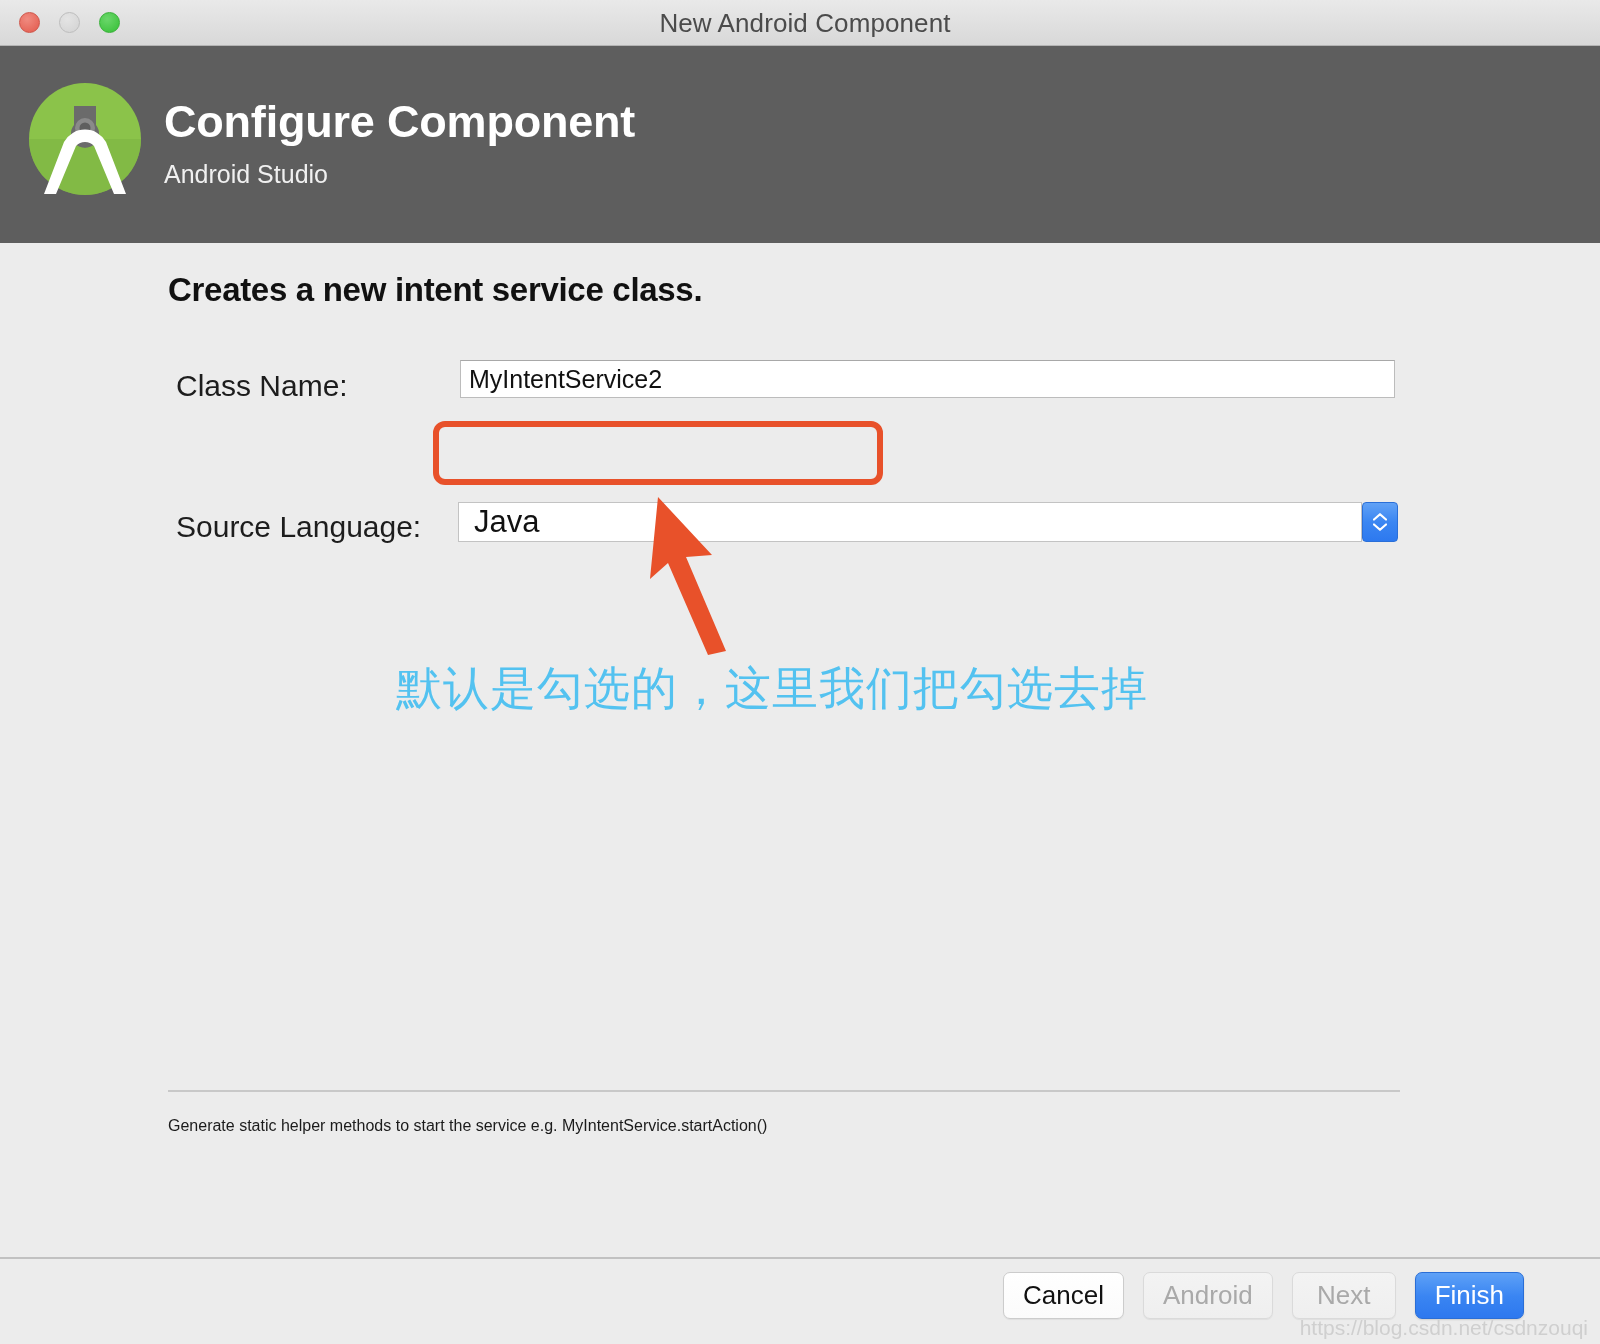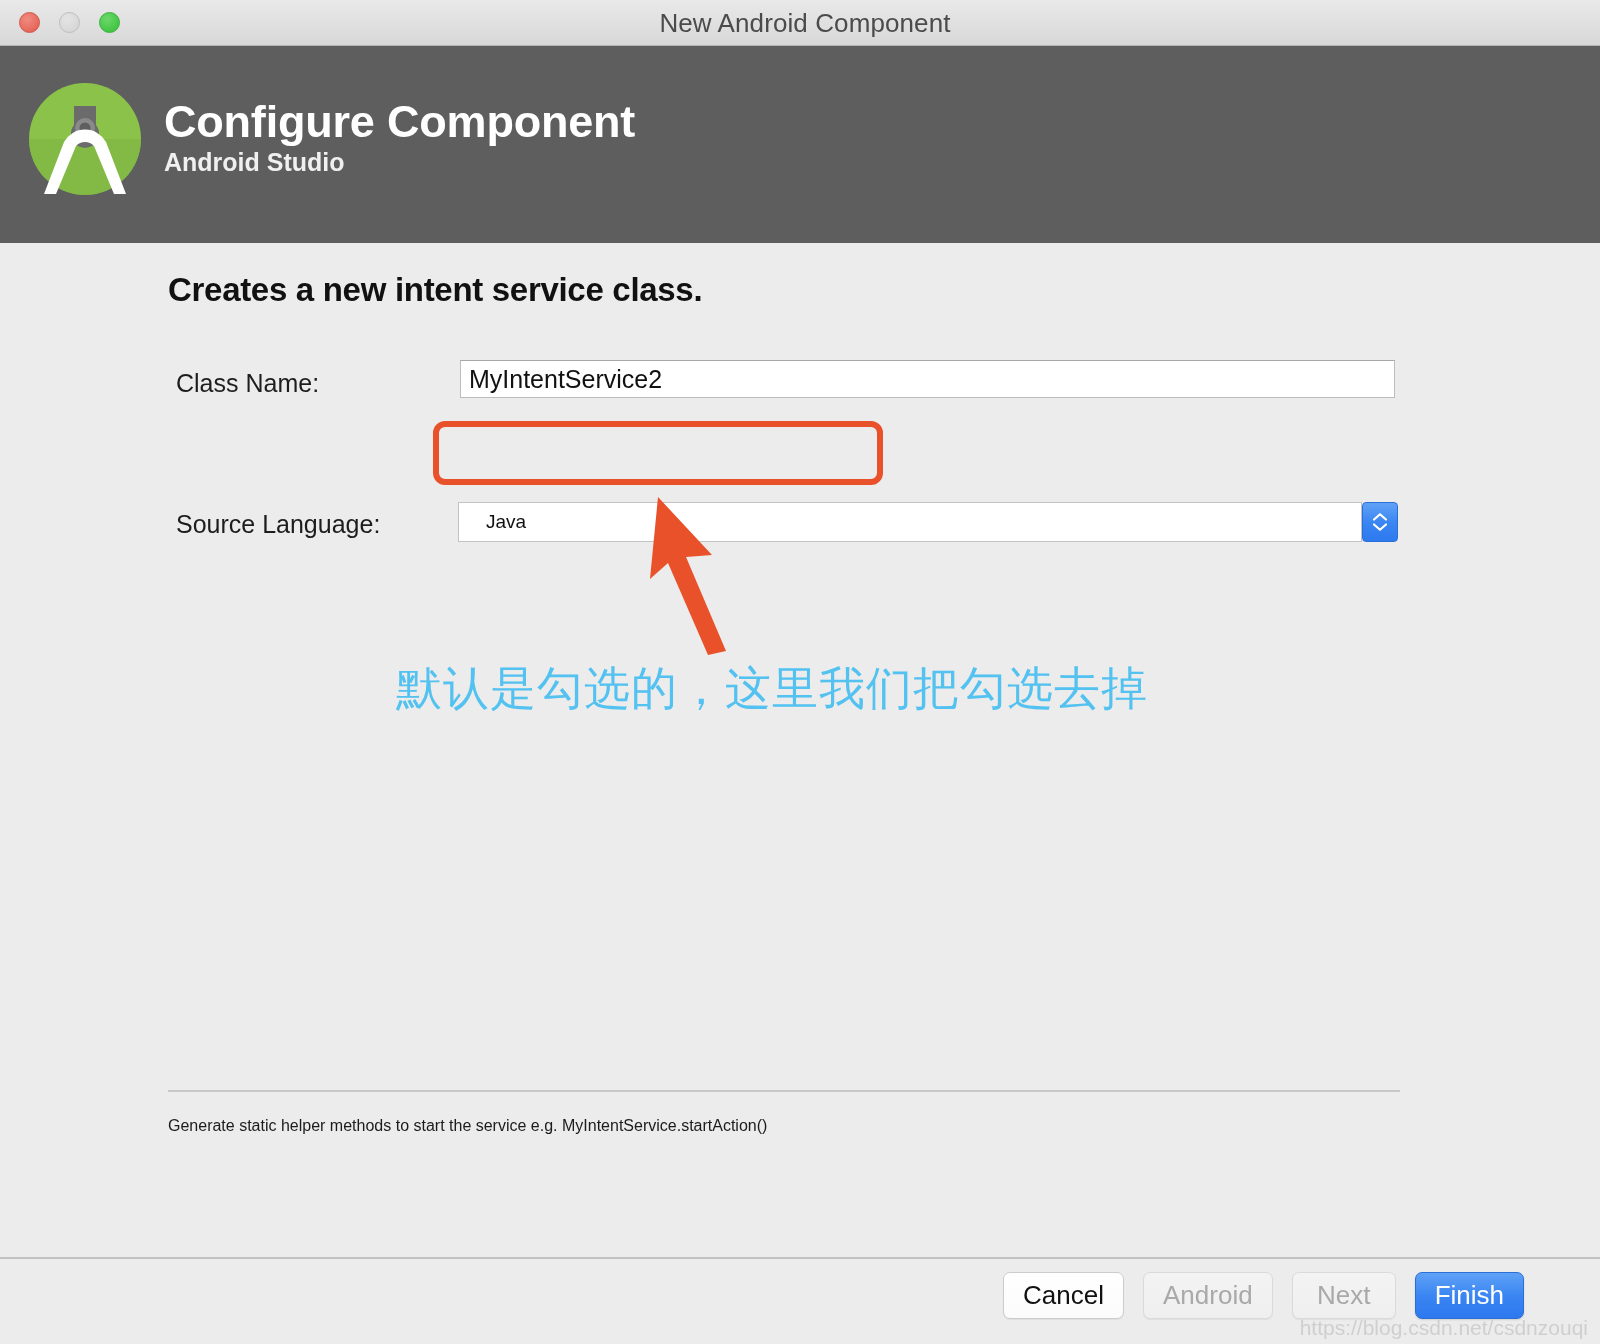--- a/index.html
+++ b/index.html
@@ -79,24 +79,23 @@
     left: 164px;
     top: 50px;
     font-size: 45px;
     font-weight: bold;
     color: #ffffff;
     letter-spacing: -0.2px;
   }
   .header-sub {
     position: absolute;
     left: 164px;
-    top: 102px;
+    top: 114px;
     font-size: 25px;
     color: #f0f0f0;
-    font-weight: bold;
   }
 
   
   .body-area {
     position: absolute;
     left: 0; top: 243px;
     width: 1600px;
     height: 1014px;
     background: #ececec;
   }
@@ -106,21 +105,21 @@
     left: 168px;
     top: 28px;
     font-size: 33px;
     font-weight: bold;
     color: #111111;
     letter-spacing: -0.3px;
   }
 
   .row-label {
     position: absolute;
-    font-size: 25px;
+    font-size: 30px;
     color: #1d1d1d;
   }
   .label-class    { left: 176px; top: 126px; }
   .label-language { left: 176px; top: 267px; }
 
   .text-input {
     position: absolute;
     left: 460px;
     top: 117px;
     width: 935px;
@@ -175,23 +174,23 @@
     height: 40px;
   }
   .select-field {
     position: absolute;
     left: 0; top: 0;
     width: 904px;
     height: 40px;
     background: #ffffff;
     border: 1px solid #c3c3c3;
     box-sizing: border-box;
-    font-size: 19px;
+    font-size: 31px;
     color: #111111;
-    padding-left: 27px;
+    padding-left: 15px;
     line-height: 38px;
     display: flex;
     align-items: center;
   }
   .select-stepper {
     position: absolute;
     right: 0; top: 0;
     width: 36px;
     height: 40px;
     border-radius: 4px;

